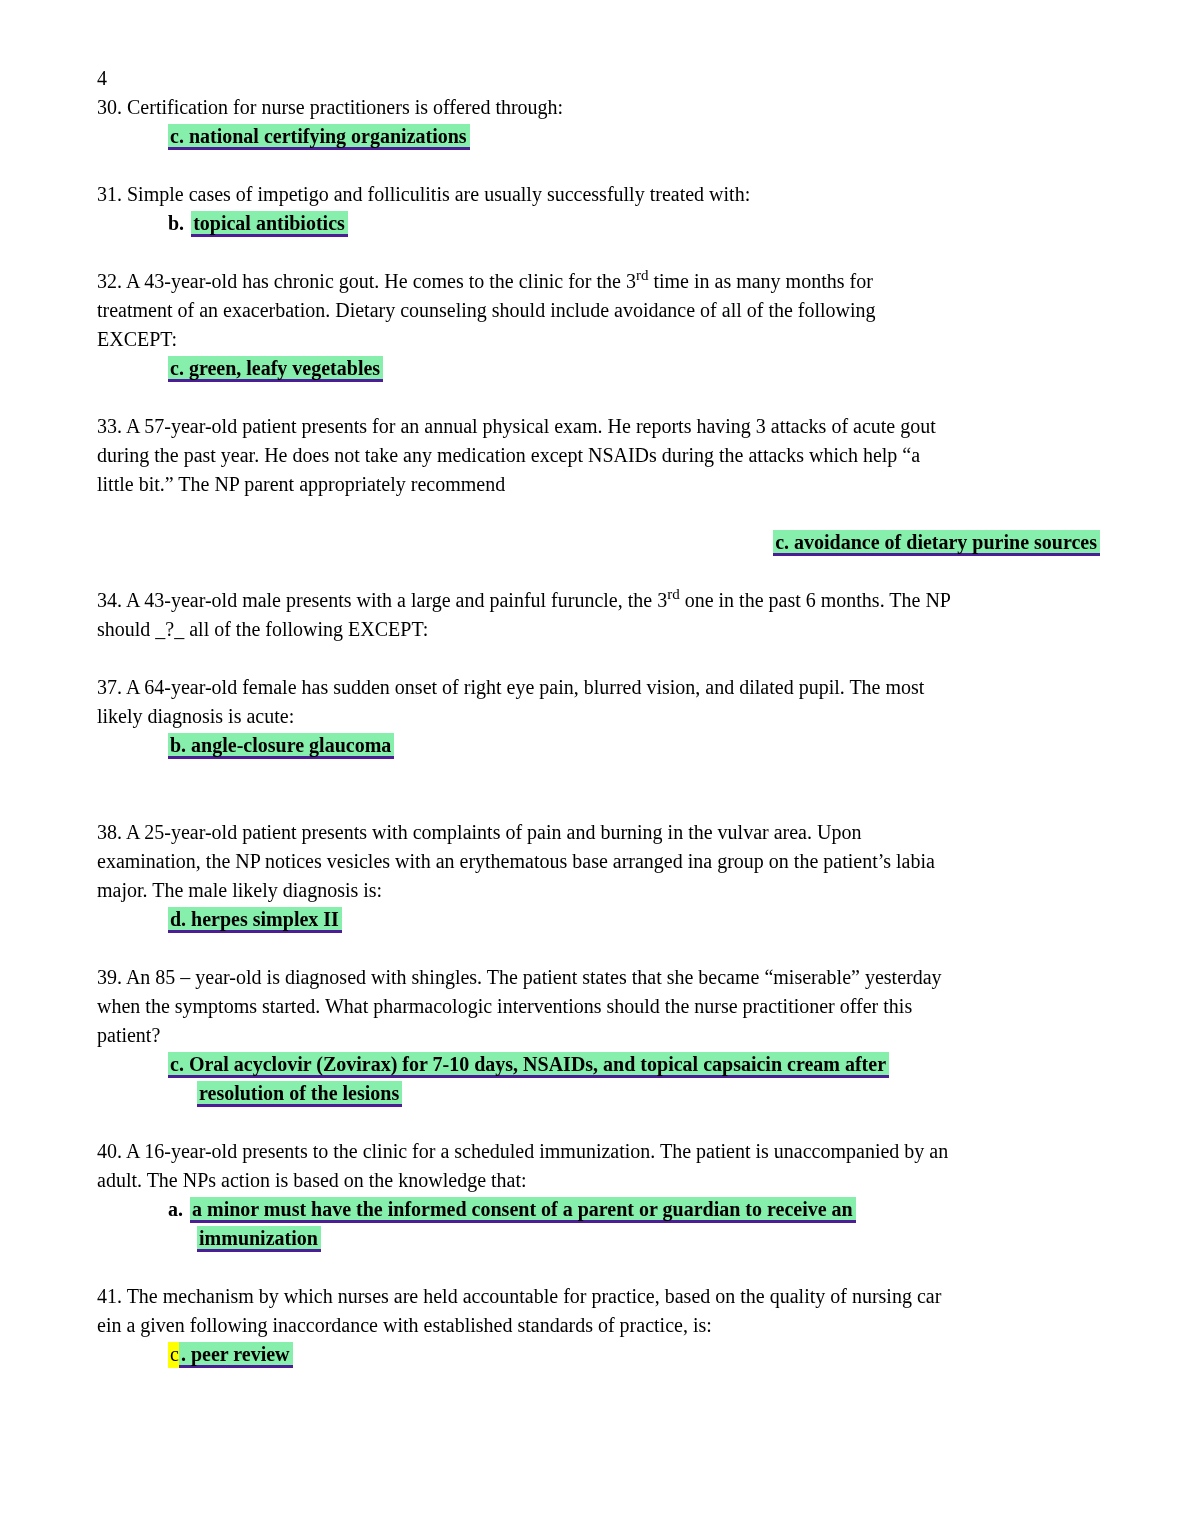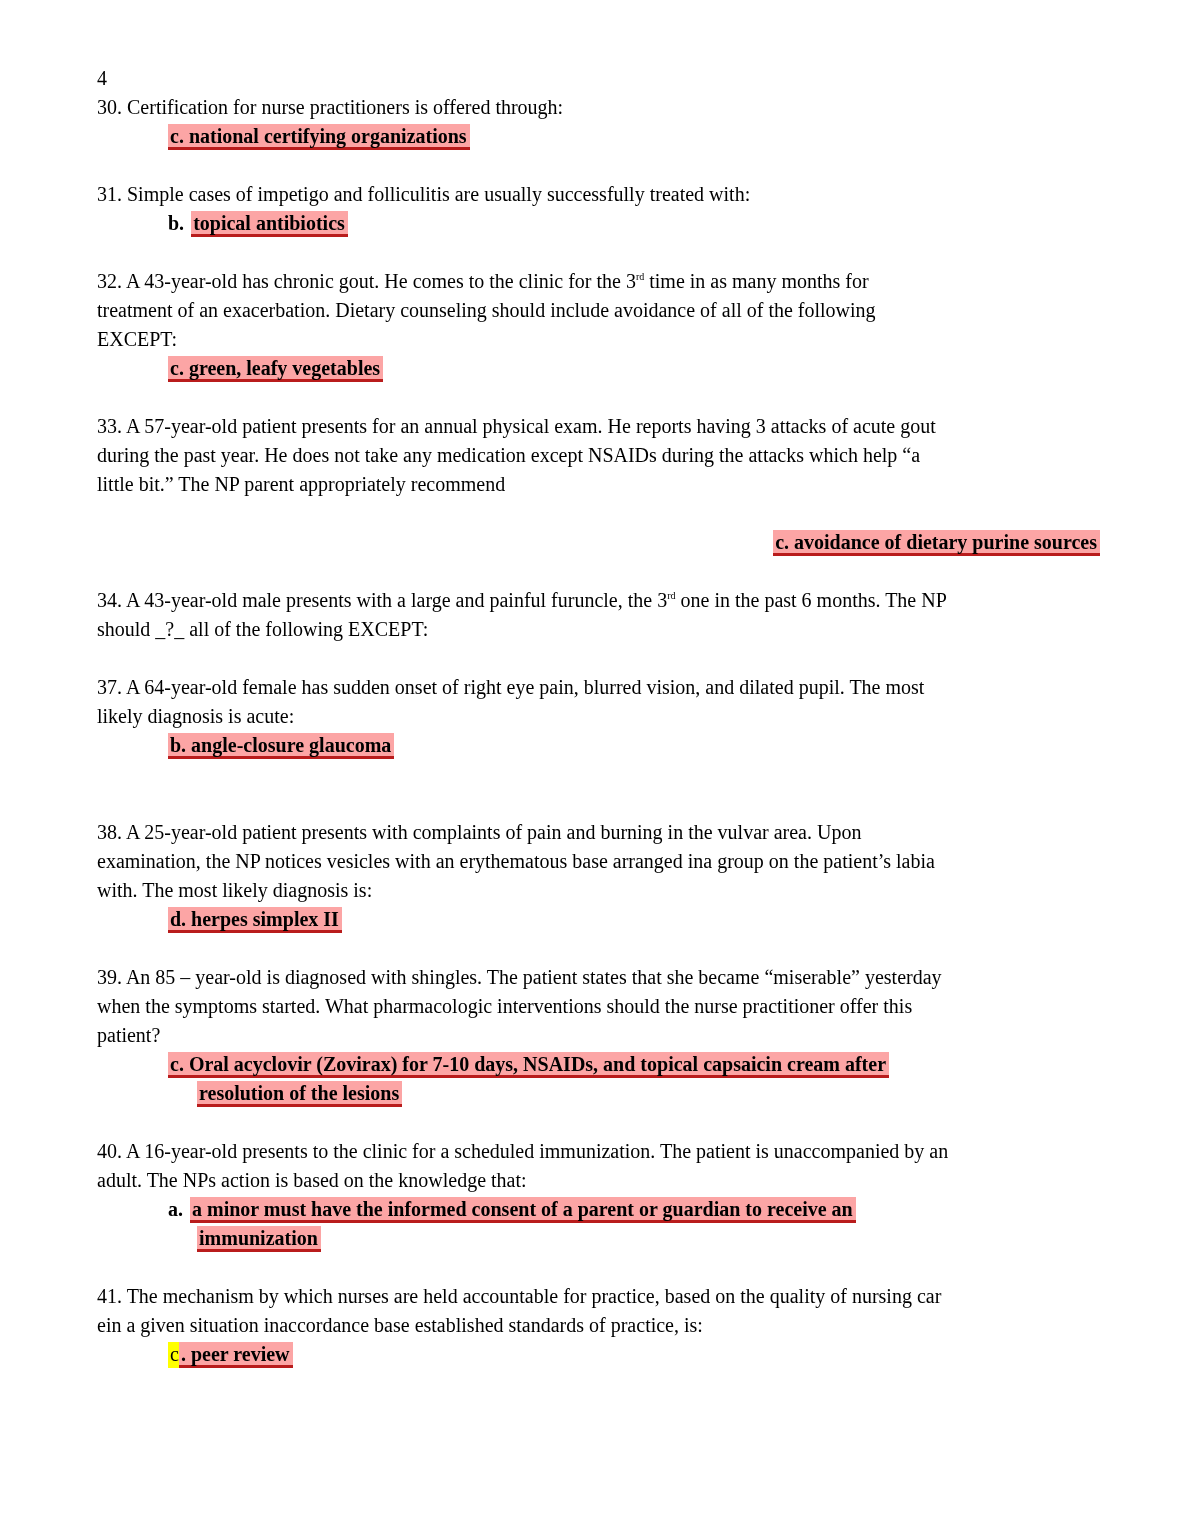--- a/index.html
+++ b/index.html
@@ -16,32 +16,32 @@
     color: #000000;
   }
   .qline { white-space: pre-wrap; }
   .q { margin-bottom: 29px; }
   .q.gap2 { margin-bottom: 58px; }
   .ans { padding-left: 71px; white-space: pre-wrap; }
   .ans.cont { padding-left: 100px; }
   .ans.pregap { margin-top: 29px; text-align: right; }
   .opt { padding-left: 71px; white-space: pre-wrap; }
   .hl {
-    background: #fca5a5;
+    background: #86efac;
     font-weight: bold;
-    border-bottom: 3px solid #b91c1c;
+    border-bottom: 3px solid #4c1d95;
     padding: 1px 3px 0 2px;
   }
   .hl-plain {
     background: #ffff00;
     font-weight: normal;
     padding: 1px 0 3px 2px;
   }
   .ansletter { font-weight: bold; margin-right: 7px; }
-  sup { font-size: 10px; line-height: 0; }
+  sup { font-size: 15px; line-height: 0; }
   .pagenum { white-space: pre; }
 </style>
 </head>
 <body>
 
 <div class="doc">
 
   <div class="pagenum">4</div>
 
   <div class="q">
@@ -75,38 +75,38 @@
 
   <div class="q gap2">
     <div class="qline">37. A 64-year-old female has sudden onset of right eye pain, blurred vision, and dilated pupil. The most</div>
     <div class="qline">likely diagnosis is acute:</div>
     <div class="ans"><span class="hl">b. angle-closure glaucoma</span></div>
   </div>
 
   <div class="q">
     <div class="qline">38. A 25-year-old patient presents with complaints of pain and burning in the vulvar area. Upon</div>
     <div class="qline">examination, the NP notices vesicles with an erythematous base arranged ina group on the patient’s labia</div>
-    <div class="qline">with. The most likely diagnosis is:</div>
+    <div class="qline">major. The male likely diagnosis is:</div>
     <div class="ans"><span class="hl">d. herpes simplex II</span></div>
   </div>
 
   <div class="q">
     <div class="qline">39. An 85 – year-old is diagnosed with shingles. The patient states that she became “miserable” yesterday</div>
     <div class="qline">when the symptoms started. What pharmacologic interventions should the nurse practitioner offer this</div>
     <div class="qline">patient?</div>
     <div class="ans"><span class="hl">c. Oral acyclovir (Zovirax) for 7-10 days, NSAIDs, and topical capsaicin cream after</span></div>
     <div class="ans cont"><span class="hl">resolution of the lesions</span></div>
   </div>
 
   <div class="q">
     <div class="qline">40. A 16-year-old presents to the clinic for a scheduled immunization. The patient is unaccompanied by an</div>
     <div class="qline">adult. The NPs action is based on the knowledge that:</div>
     <div class="ans"><span class="ansletter">a.</span><span class="hl">a minor must have the informed consent of a parent or guardian to receive an</span></div>
     <div class="ans cont"><span class="hl">immunization</span></div>
   </div>
 
   <div class="q">
     <div class="qline">41. The mechanism by which nurses are held accountable for practice, based on the quality of nursing car</div>
-    <div class="qline">ein a given situation inaccordance base established standards of practice, is:</div>
+    <div class="qline">ein a given following inaccordance with established standards of practice, is:</div>
     <div class="ans"><span class="hl-plain">c</span><span class="hl">. peer review</span></div>
   </div>
 
 </div>
 
 </body></html>

